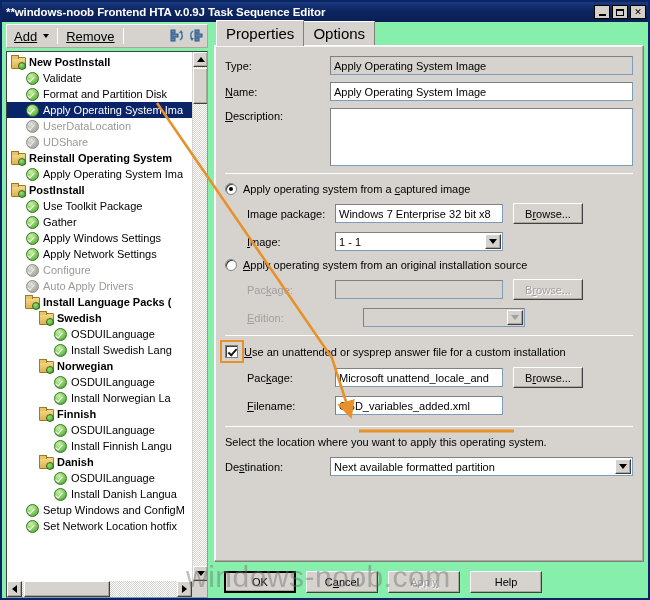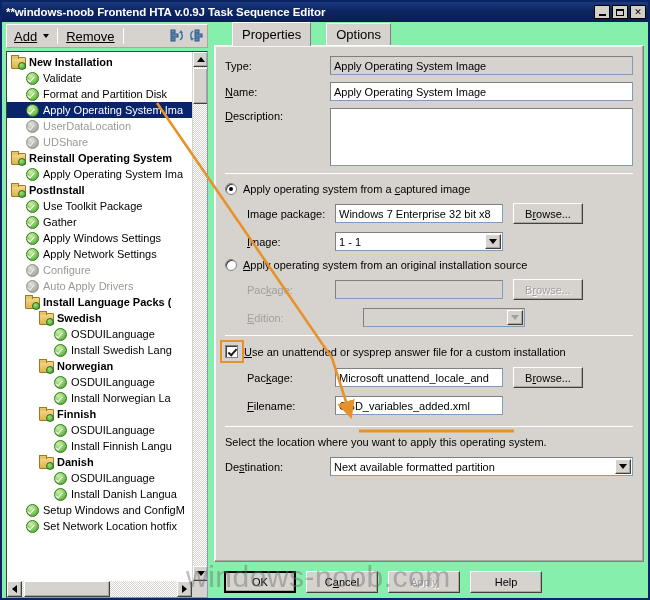--- a/index.html
+++ b/index.html
@@ -172,27 +172,26 @@
   .ar-u { border-left:4px solid transparent;border-right:4px solid transparent;border-bottom:5px solid #000; }
   .ar-d { border-left:4px solid transparent;border-right:4px solid transparent;border-top:5px solid #000; }
   .ar-l { border-top:4px solid transparent;border-bottom:4px solid transparent;border-right:5px solid #000; }
   .ar-r { border-top:4px solid transparent;border-bottom:4px solid transparent;border-left:5px solid #000; }
 
   
   .rightpane { flex:1; padding: 2px 4px 0 4px; display:flex; flex-direction:column; }
   .tabstrip { display:flex; align-items:flex-end; height:21px; padding-left:2px; position:relative; z-index:2; }
   .tab {
     padding: 3px 9px 3px 9px;
-    font-size:13px;
+    font-size:15px;
     background:#d6d3ce;
     border:1px solid #fff; border-bottom:none;
     border-right-color:#808080;
     margin-right:-1px;
     position:relative;
-    margin-left:16px;
   }
   .tab.active {
     background:#d6d3ce; font-weight:normal;
     padding: 4px 9px 4px 9px;
     border-top-color:#fff; border-left-color:#fff;
     z-index:3;
     margin-bottom:-1px;
   }
   .tabpanel {
     flex:1;
@@ -346,21 +345,21 @@
           </svg>
         </div>
       </div>
 
       <div class="treebox">
         <div class="treeinner" id="treeinner">
             <div class="trow ind1 bold">
               <span class="ic ic-folder">
                 <span class="badge"></span>
               </span>
-              <span class="lbl">New Installation</span>
+              <span class="lbl">New PostInstall</span>
             </div>
             <div class="trow ind2">
               <span class="ic ic-check"></span>
               <span class="lbl">Validate</span>
             </div>
             <div class="trow ind2">
               <span class="ic ic-check"></span>
               <span class="lbl">Format and Partition Disk</span>
             </div>
             <div class="trow ind2 sel">

